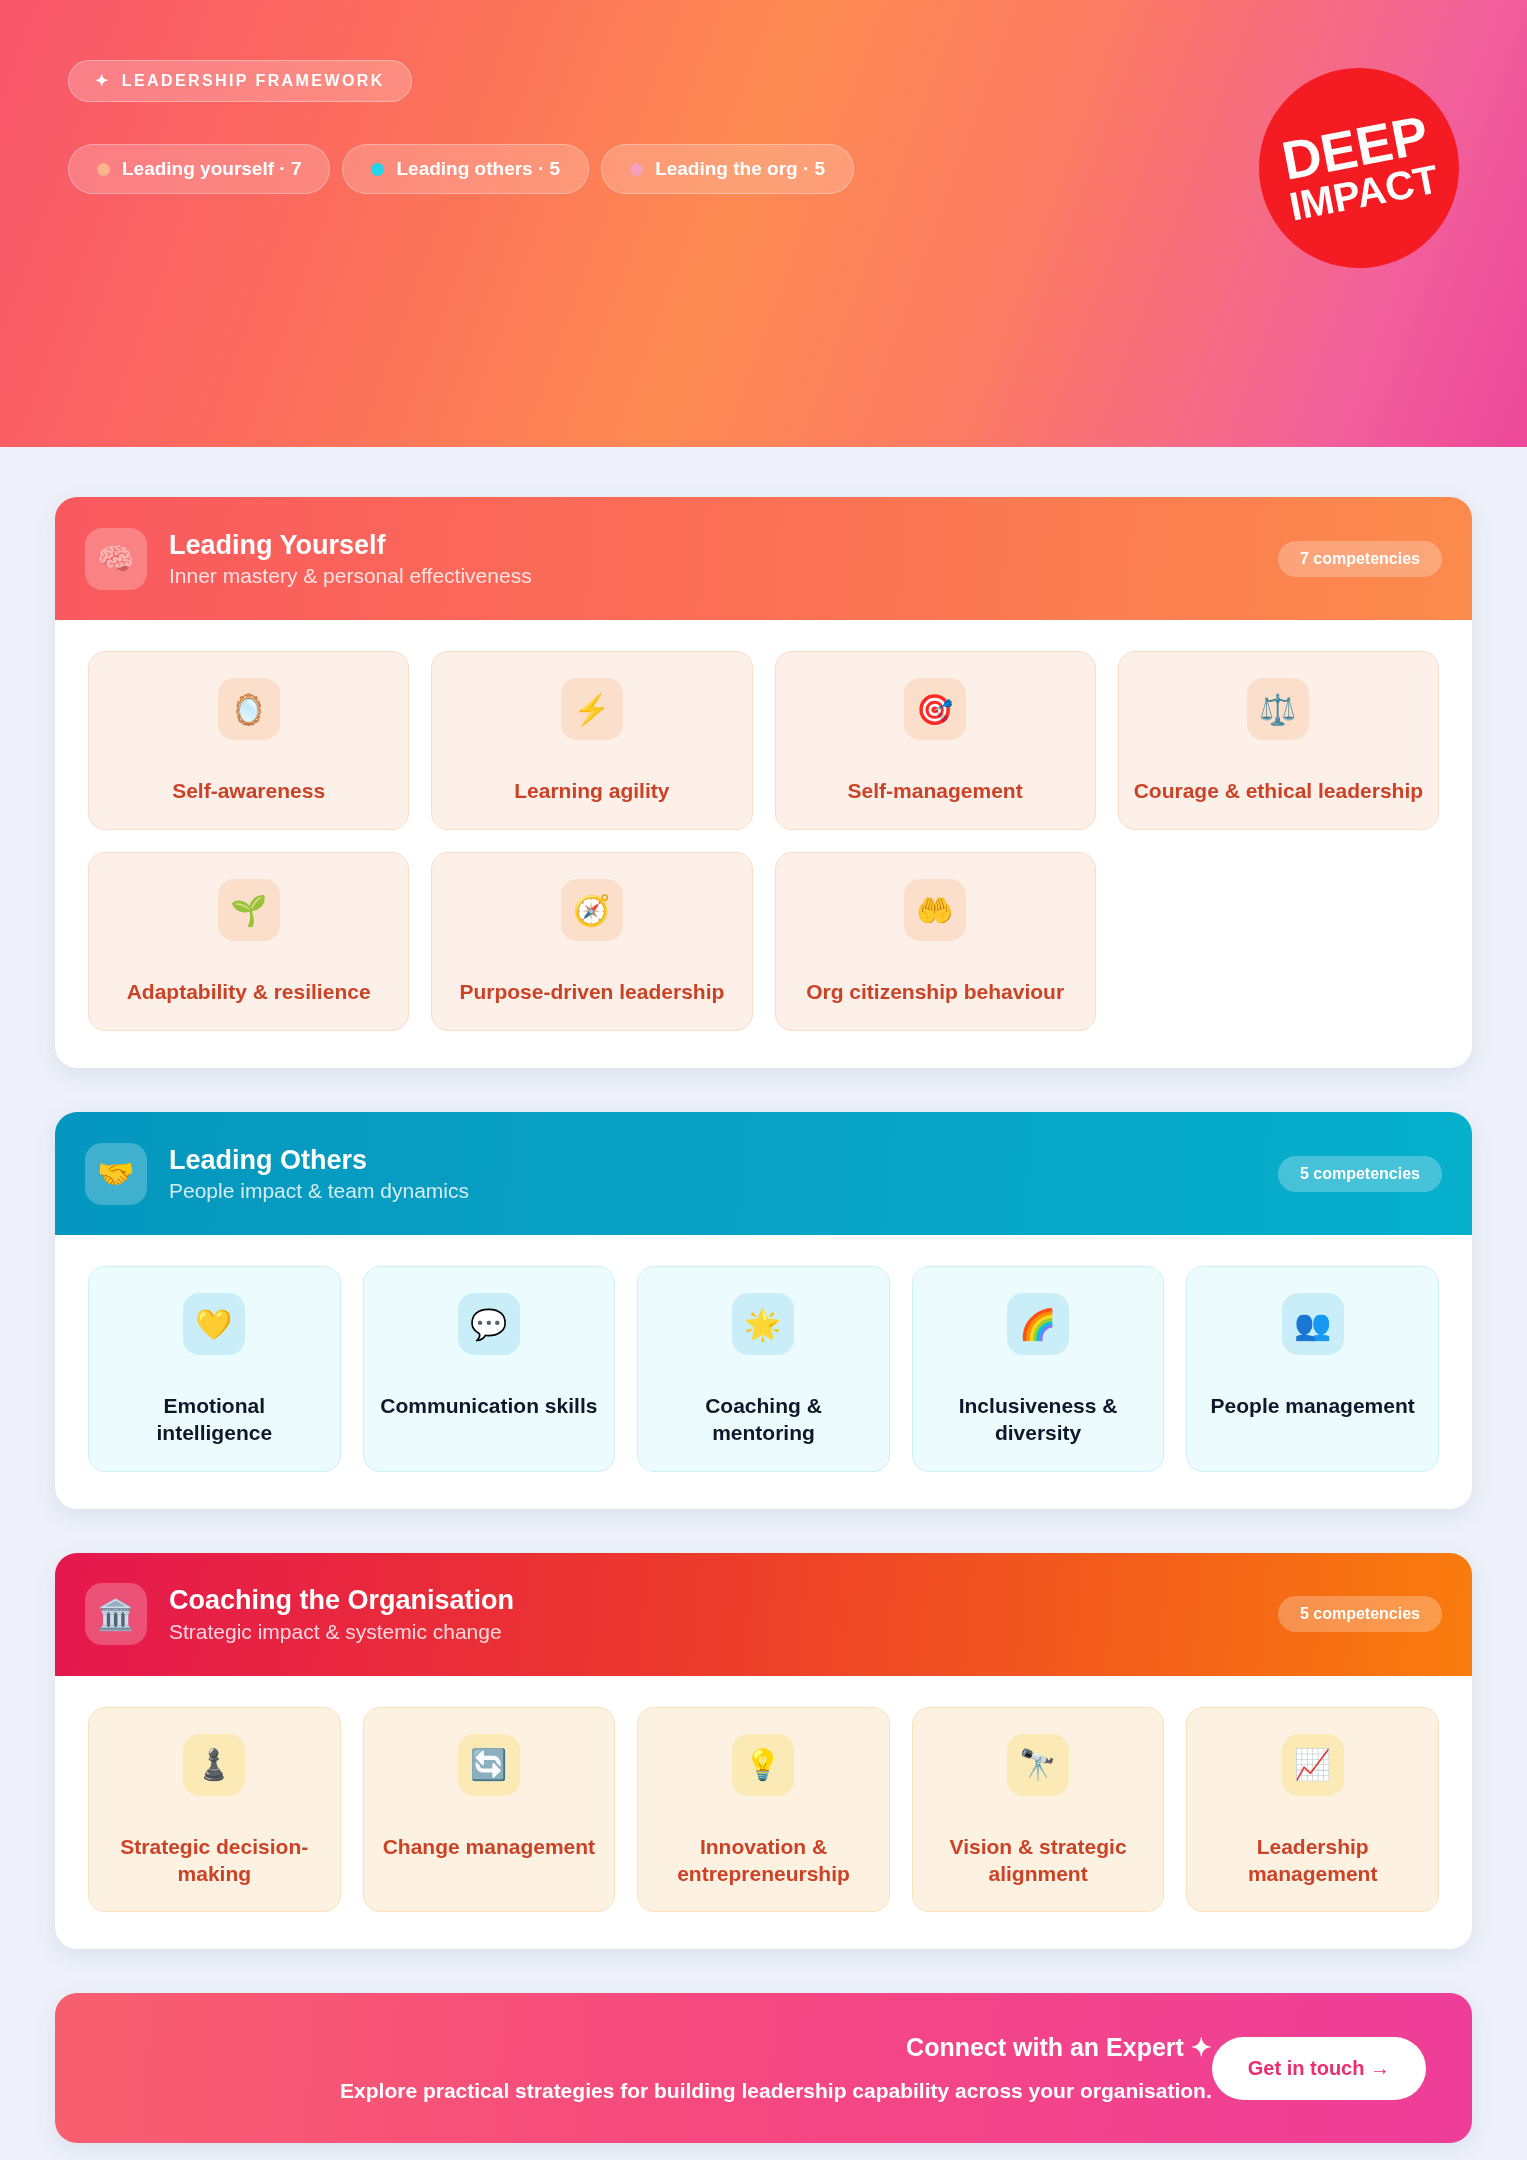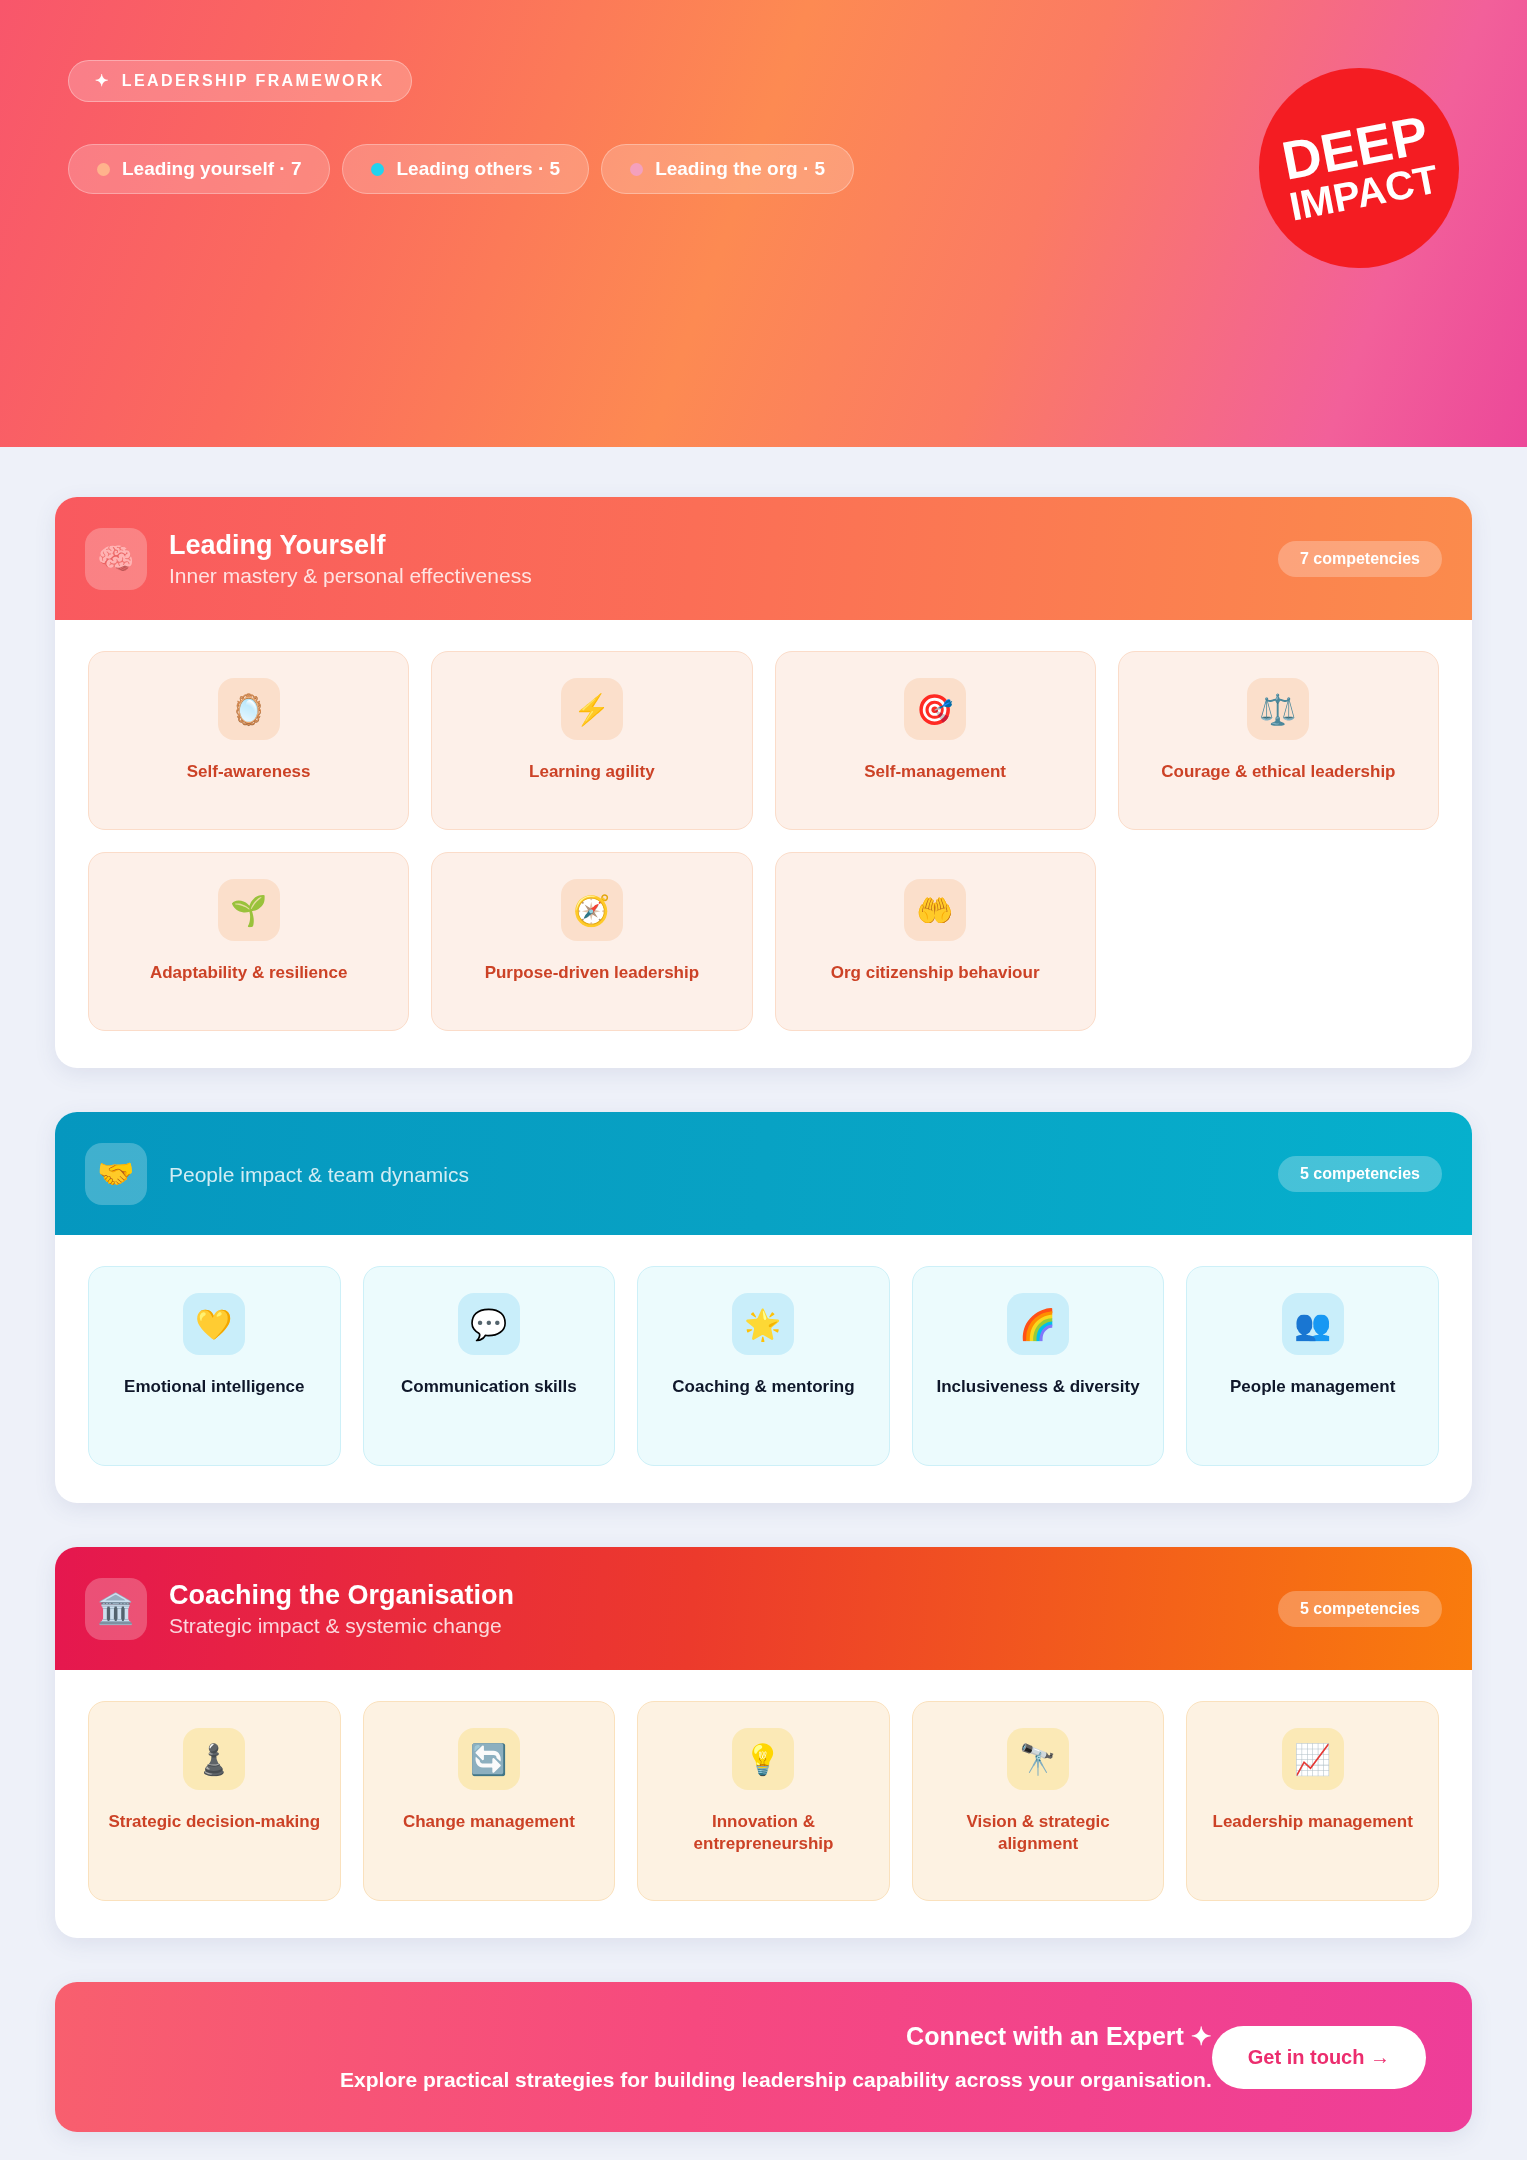--- a/index.html
+++ b/index.html
@@ -184,23 +184,24 @@
     border-radius: 16px;
     display: flex; align-items: center; justify-content: center;
     font-size: 30px;
     margin-bottom: 21px;
   }
   .card.t1 .card-icon { background: #fbdfcb; }
   .card.t2 .card-icon { background: #c9eefa; }
   .card.t3 .card-icon { background: #fbe9b6; }
 
   .card-label {
-    font-size: 17px;
+    font-size: 21px;
     font-weight: bold;
     line-height: 1.3;
+    margin-top: 16px;
   }
   .card.t1 .card-label { color: #cc4226; }
   .card.t2 .card-label { color: #0f172a; }
   .card.t3 .card-label { color: #cc4226; }
 
   
   .cta {
     display: flex;
     align-items: center;
     justify-content: space-between;
@@ -308,20 +309,21 @@
         <div class="card-icon">🤲</div>
         <div class="card-label">Org citizenship behaviour</div>
       </div>
     </div>
   </div>
 
   <div class="section">
     <div class="sec-head c2">
       <div class="sec-icon">🤝</div>
       <div class="sec-text">
+        <div class="sec-title">Leading Others</div>
         <div class="sec-sub">People impact &amp; team dynamics</div>
       </div>
       <div class="sec-count">5 competencies</div>
     </div>
     <div class="grid grid-5">
       <div class="card t2">
         <div class="card-icon">💛</div>
         <div class="card-label">Emotional intelligence</div>
       </div>
       <div class="card t2">

